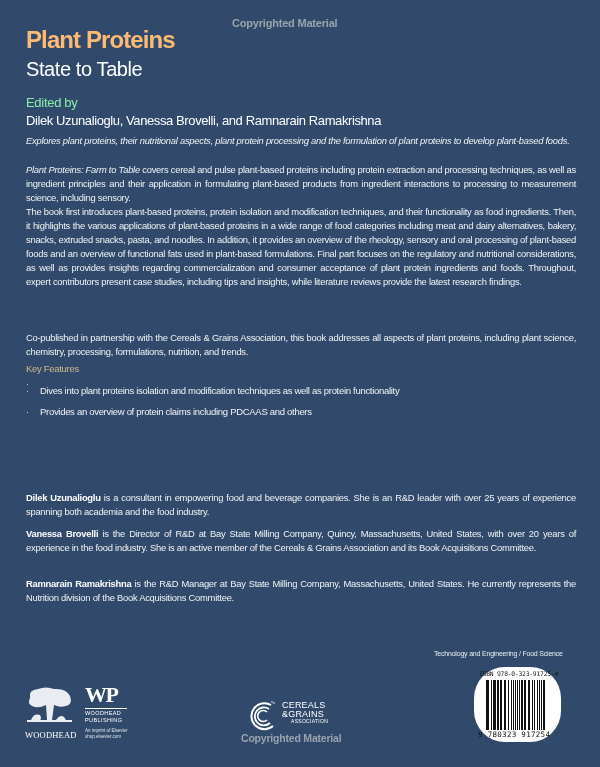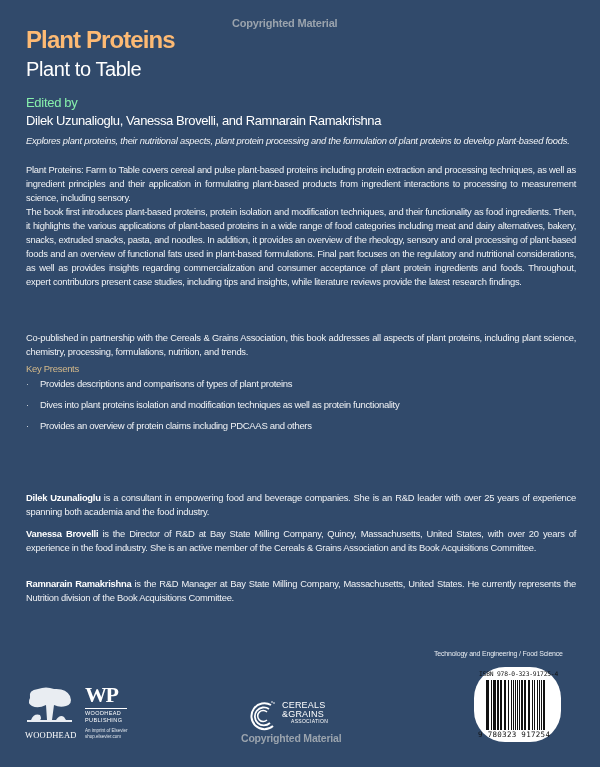--- a/index.html
+++ b/index.html
@@ -33,21 +33,21 @@
   .body-text {
     position: absolute; left: 26px; width: 550px;
     font-size: 9.4px; line-height: 14px; color: #f0f2f5;
     text-align: justify; letter-spacing: -0.25px;
     font-family: "Liberation Sans Narrow", "Liberation Sans", sans-serif;
   }
   .p-tagline { top: 134px; font-style: italic; }
   .p-intro { top: 163px; }
   .p-main { top: 205px; }
   .p-copub { top: 331px; }
-  .italic { }
+  .italic { font-style: italic; }
   .key-features-heading {
     position: absolute; left: 26px; top: 363px;
     font-size: 9.5px; color: #d4b98a; letter-spacing: -0.3px;
   }
   .features {
     position: absolute; left: 26px; top: 377px; width: 520px;
     margin: 0; padding: 0; list-style: none;
     font-size: 9.5px; line-height: 14px; color: #f0f2f5; letter-spacing: -0.3px;
   }
   .features li { position: relative; padding-left: 14px; margin-bottom: 7px; }
@@ -110,32 +110,32 @@
     position: absolute; left: 241px; top: 732px;
     font-size: 10.5px; font-weight: bold; color: #9aa3ad; letter-spacing: -0.2px;
   }
 </style>
 </head>
 <body>
 
 <div class="watermark-top">Copyrighted Material</div>
 
 <div class="title">Plant Proteins</div>
-<div class="subtitle">Plant to Table</div>
+<div class="subtitle">State to Table</div>
 <div class="edited-by">Edited by</div>
 <div class="editors">Dilek Uzunalioglu, Vanessa Brovelli, and Ramnarain Ramakrishna</div>
 
 <div class="body-text p-tagline">Explores plant proteins, their nutritional aspects, plant protein processing and the formulation of plant proteins to develop plant-based foods.</div>
 <div class="body-text p-intro"><span class="italic">Plant Proteins: Farm to Table</span><span> covers cereal and pulse plant-based proteins including protein extraction and processing techniques, as well as ingredient principles and their application in formulating plant-based products from ingredient interactions to processing to measurement science, including sensory.</span></div>
 <div class="body-text p-main">The book first introduces plant-based proteins, protein isolation and modification techniques, and their functionality as food ingredients. Then, it highlights the various applications of plant-based proteins in a wide range of food categories including meat and dairy alternatives, bakery, snacks, extruded snacks, pasta, and noodles. In addition, it provides an overview of the rheology, sensory and oral processing of plant-based foods and an overview of functional fats used in plant-based formulations. Final part focuses on the regulatory and nutritional considerations, as well as provides insights regarding commercialization and consumer acceptance of plant protein ingredients and foods. Throughout, expert contributors present case studies, including tips and insights, while literature reviews provide the latest research findings.</div>
 <div class="body-text p-copub">Co-published in partnership with the Cereals &amp; Grains Association, this book addresses all aspects of plant proteins, including plant science, chemistry, processing, formulations, nutrition, and trends.</div>
 
-<div class="key-features-heading">Key Presents</div>
+<div class="key-features-heading">Key Features</div>
 <ul class="features">
-  <li><span class="bullet">·</span><span>Provides descriptions and comparisons of types of plant proteins</span></li>
+  <li><span class="bullet">·</span></li>
   <li><span class="bullet">·</span></li>
   <li><span class="bullet">·</span><span>Dives into plant proteins isolation and modification techniques as well as protein functionality</span></li>
   <li><span class="bullet">·</span></li>
   <li><span class="bullet">·</span><span>Provides an overview of protein claims including PDCAAS and others</span></li>
 </ul>
 
 <div class="bio bio-1"><b>Dilek Uzunalioglu</b><span> is a consultant in empowering food and beverage companies. She is an R&amp;D leader with over 25 years of experience spanning both academia and the food industry.</span></div>
 <div class="bio bio-2"><b>Vanessa Brovelli</b><span> is the Director of R&amp;D at Bay State Milling Company, Quincy, Massachusetts, United States, with over 20 years of experience in the food industry. She is an active member of the Cereals &amp; Grains Association and its Book Acquisitions Committee.</span></div>
 <div class="bio bio-3"><b>Ramnarain Ramakrishna</b><span> is the R&amp;D Manager at Bay State Milling Company, Massachusetts, United States. He currently represents the Nutrition division of the Book Acquisitions Committee.</span></div>
 

